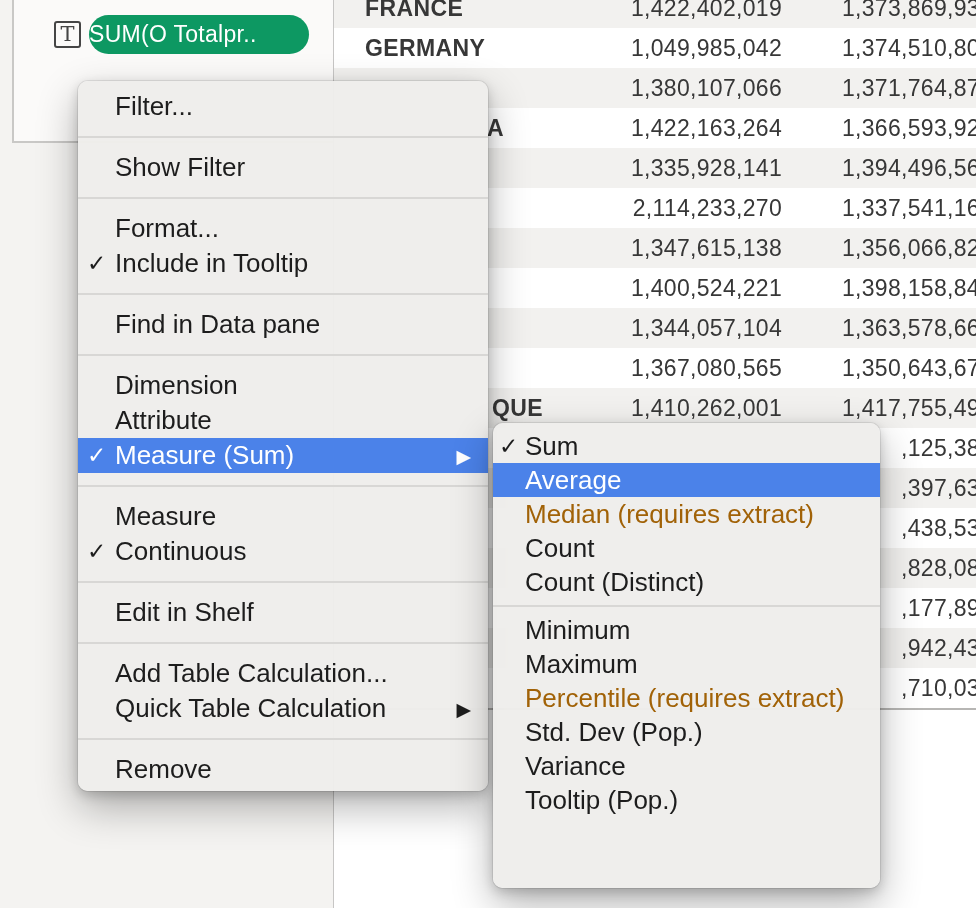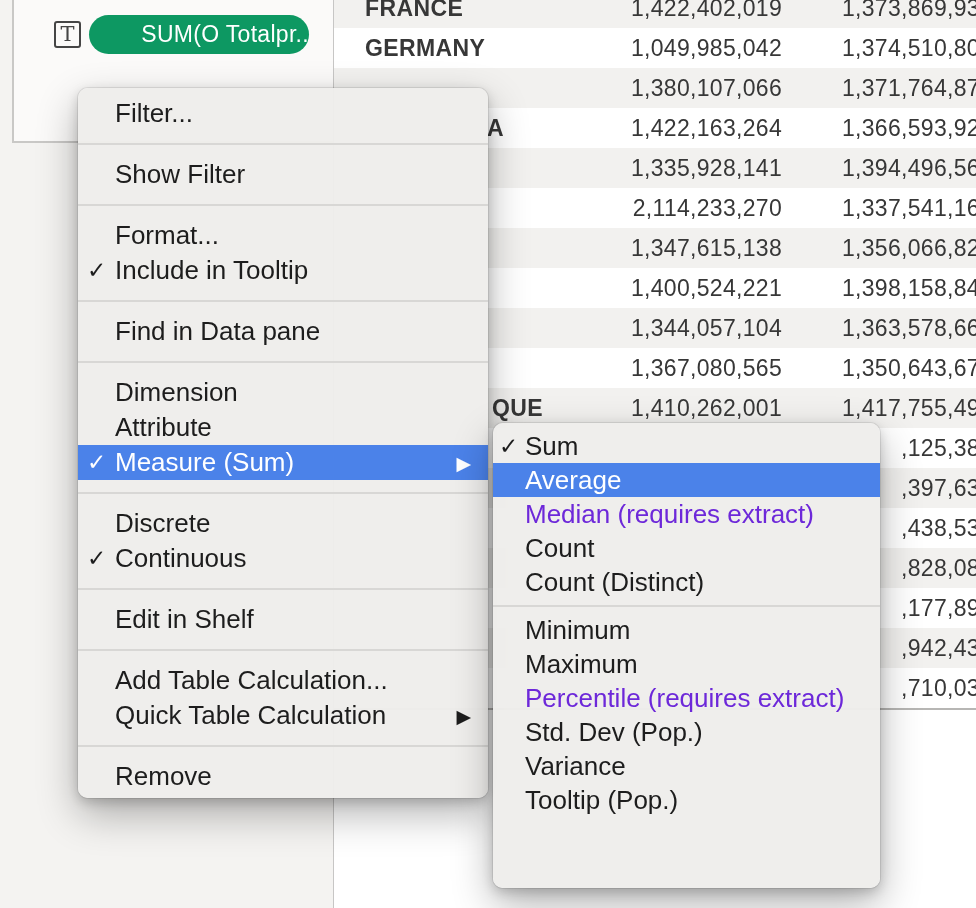--- a/index.html
+++ b/index.html
@@ -18,21 +18,21 @@
     background:#fbfaf9;border:2px solid #c9c8c6;border-right:none;
   }
   .text-mark-icon{
     position:absolute;left:40px;top:39px;width:27px;height:27px;
     border:2.5px solid #454545;border-radius:3px;
     color:#454545;font-family:"DejaVu Serif","Liberation Serif",serif;
     font-size:21px;line-height:22px;text-align:center;background:transparent;
   }
   .measure-pill{
     position:absolute;left:75px;top:33px;width:220px;height:39px;border-radius:20px;
-    color:#fff;font-size:23px;line-height:39px;text-align:right;
+    color:#fff;font-size:23px;line-height:39px;text-align:left;
     letter-spacing:.3px;white-space:nowrap;
   }
 
   
   .right-pane{position:absolute;left:333px;top:0;width:643px;height:908px;background:#ffffff;}
   .pane-divider{position:absolute;left:332px;top:0;width:2px;height:908px;background:#c7c6c5;}
   .table-rows{
     position:absolute;left:333px;top:-12px;width:660px;
     border-bottom:2px solid #b7b6b4;
   }
@@ -42,30 +42,30 @@
   .t-name{width:230px;padding-left:32px;font-weight:600;letter-spacing:.4px;white-space:nowrap;overflow:visible;}
   .t-v1{width:219px;text-align:right;letter-spacing:.3px;white-space:nowrap;}
   .t-v2{width:211px;text-align:right;padding-left:8px;letter-spacing:.3px;white-space:nowrap;}
 
   
   .menu{
     position:absolute;background:rgba(238,237,235,.97);border-radius:10px;
     box-shadow:0 0 0 1px rgba(0,0,0,.08),0 16px 40px rgba(0,0,0,.30),0 4px 12px rgba(0,0,0,.18);
     padding:8px 0;overflow:hidden;color:#1d1d1d;
   }
-  .main-menu{left:78px;top:88px;width:410px;height:710px;}
+  .main-menu{left:78px;top:81px;width:410px;height:710px;}
   .sub-menu{left:493px;top:423px;width:387px;height:465px;padding:6px 0;}
   .menu-item{position:relative;height:35px;line-height:35px;padding-left:37px;font-size:26px;white-space:nowrap;}
   .sub-menu .menu-item{height:34px;line-height:34px;padding-left:32px;}
   .menu-item .check{position:absolute;left:9px;top:0;width:26px;font-size:23px;color:#1d1d1d;}
   .sub-menu .menu-item .check{left:6px;width:24px;}
   .menu-item .arrow{position:absolute;right:17px;top:1px;font-size:19px;color:#1d1d1d;}
   .menu-item.highlighted{background:#4b82e9;color:#ffffff;}
   .menu-item.highlighted .check,.menu-item.highlighted .arrow{color:#ffffff;}
-  .menu-item.disabled{color:#6d28d9;}
+  .menu-item.disabled{color:#a16207;}
   .menu-sep{height:2px;background:#d8d7d5;margin:12px 0;}
   .sub-menu .menu-sep{margin:6px 0;}
 </style>
 </head>
 <body>
 
 <div class="screen">
 
   <div class="right-pane"></div>
   <div class="table-rows" id="table-rows">
@@ -203,21 +203,21 @@
     <span class="check"></span>
     <span class="label">Attribute</span>
   </div>
       <div class="menu-item highlighted">
     <span class="check">✓</span>
     <span class="label">Measure (Sum)</span>
   <span class="arrow">▶</span></div>
       <div class="menu-sep"></div>
       <div class="menu-item">
     <span class="check"></span>
-    <span class="label">Discrete</span>
+    <span class="label">Measure</span>
   </div>
       <div class="menu-item">
     <span class="check">✓</span>
     <span class="label">Continuous</span>
   </div>
       <div class="menu-sep"></div>
       <div class="menu-item">
     <span class="check"></span>
     <span class="label">Edit in Shelf</span>
   </div>

